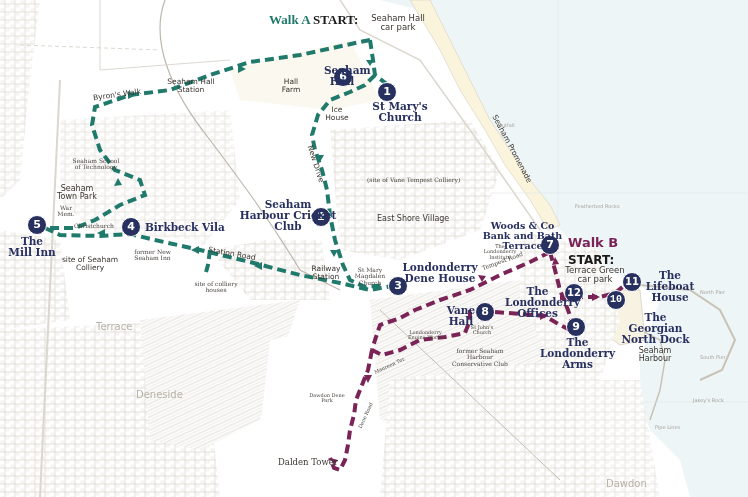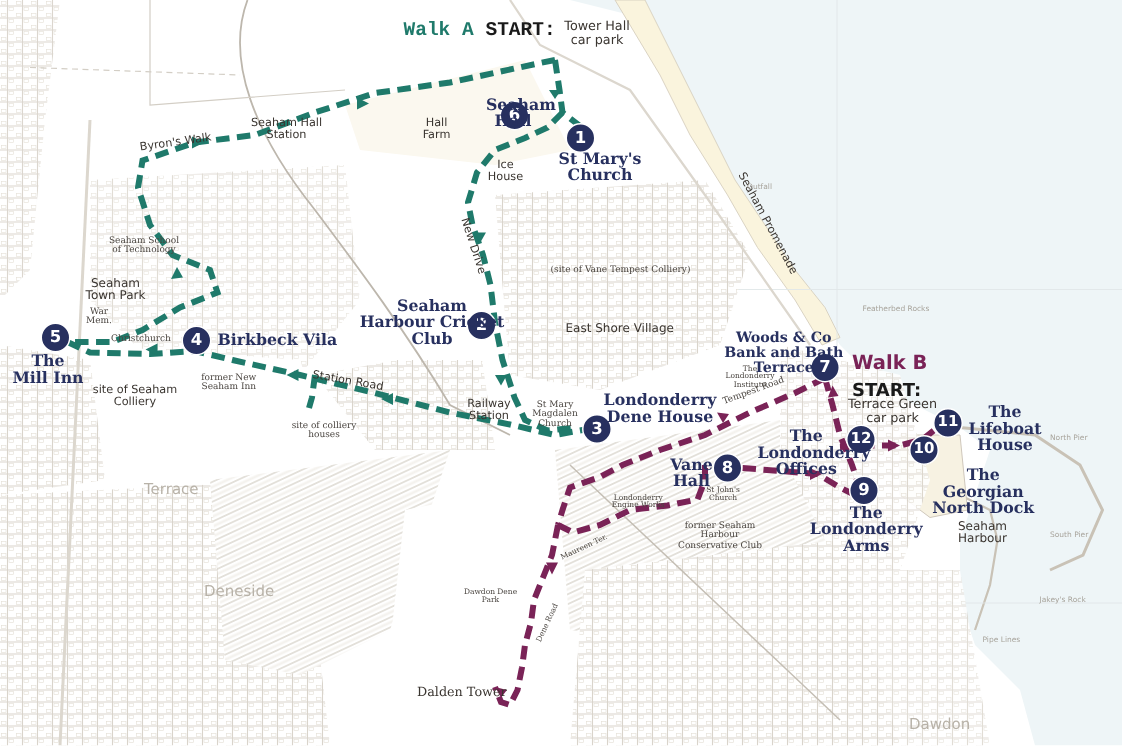--- a/index.html
+++ b/index.html
@@ -6,21 +6,21 @@
   body { width: 748px; height: 497px; overflow: hidden; background: #ffffff; font-family: "DejaVu Sans", sans-serif; }
   #map { position: relative; width: 748px; height: 497px; overflow: hidden; }
   #map svg.base { position: absolute; left: 0; top: 0; }
   .lbl { position: absolute; white-space: nowrap; line-height: 1.05; text-align: center; }
   .lbl.navy { color: #27305f; font-family: "DejaVu Serif", serif; font-weight: bold; font-size: 10.5px; }
   .lbl.dark { color: #3a3530; font-family: "DejaVu Sans", sans-serif; font-size: 7.5px; }
   .lbl.darkm { color: #3a3530; font-family: "DejaVu Sans", sans-serif; font-size: 8.5px; }
   .lbl.tiny { color: #4a4540; font-family: "DejaVu Serif", serif; font-size: 6px; }
   .lbl.grey { color: #b8b2a8; font-family: "DejaVu Sans", sans-serif; font-size: 10px; }
   .lbl.faint { color: #a8a49c; font-family: "DejaVu Sans", sans-serif; font-size: 5px; }
-  .walk-a-title { position: absolute; left: 269px; top: 12px; font-family: Liberation Mono, monospace; font-weight: bold; font-size: 13px; white-space: nowrap; text-align: center; }
+  .walk-a-title { position: absolute; left: 269px; top: 12px; font-family: Liberation Serif, serif; font-weight: bold; font-size: 13px; white-space: nowrap; text-align: center; }
   .walk-a-title .w { color: #1f7a6b; }
   .walk-a-title .s { color: #1a1a1a; }
   .walk-b-title { position: absolute; left: 568px; top: 235px; font-family: "DejaVu Sans", sans-serif; font-weight: bold; font-size: 13px; color: #7a2357; white-space: nowrap; }
   .walk-b-start { position: absolute; left: 568px; top: 253px; font-family: "DejaVu Sans", sans-serif; font-weight: bold; font-size: 12px; color: #1a1a1a; white-space: nowrap; }
   .marker { position: absolute; width: 18px; height: 18px; border-radius: 50%; background: #27305f; color: #fff;
             font-family: "DejaVu Sans", sans-serif; font-weight: bold; font-size: 11px; line-height: 18px; text-align: center;
             border: 1.5px solid #ffffff; box-sizing: content-box; cursor: pointer; }
 </style>
 </head>
 <body>
@@ -119,36 +119,36 @@
       <path d="M592 293 L600 297 L592 301 Z"></path>
       <path d="M372 375 L368 383 L364 375 Z"></path>
       <path d="M338 460 L330 458 L334 465 Z"></path>
     </g>
   </svg>
 
   <div class="walk-a-title">
     <span class="w">Walk A</span>
     <span class="s">START:</span>
   </div>
-  <div class="lbl darkm" style="left:369px;top:14px;text-align:center;width:58px;white-space:normal;">Tower Hall car park</div>
+  <div class="lbl darkm" style="left:369px;top:14px;text-align:center;width:58px;white-space:normal;">Seaham Hall car park</div>
 
   <div class="walk-b-title">Walk B</div>
   <div class="walk-b-start">START:</div>
   <div class="lbl darkm" style="left:565px;top:266px;width:60px;white-space:normal;">Terrace Green car park</div>
 
   <div class="marker" style="left:377px;top:82px;">1</div>
   <div class="marker" style="left:311px;top:207px;">2</div>
   <div class="marker" style="left:388px;top:276px;">3</div>
   <div class="marker" style="left:121px;top:217px;">4</div>
   <div class="marker" style="left:27px;top:215px;">5</div>
   <div class="marker" style="left:333px;top:67px;">6</div>
   <div class="marker" style="left:540px;top:235px;">7</div>
   <div class="marker" style="left:475px;top:302px;">8</div>
   <div class="marker" style="left:566px;top:317px;">9</div>
-  <div class="marker" style="left:606px;top:290px;font-size:10px;">10</div>
+  <div class="marker" style="left:606px;top:290px;font-size:10px;font-family:Liberation Mono, monospace;">10</div>
   <div class="marker" style="left:622px;top:272px;font-size:10px;">11</div>
   <div class="marker" style="left:564px;top:283px;font-size:10px;">12</div>
 
   <div class="lbl navy" style="left:370px;top:101px;width:60px;white-space:normal;">St Mary's Church</div>
   <div class="lbl navy" style="left:238px;top:199px;width:100px;white-space:normal;">Seaham Harbour Cricket Club</div>
   <div class="lbl navy" style="left:395px;top:262px;width:90px;white-space:normal;">Londonderry Dene House</div>
   <div class="lbl navy" style="left:145px;top:222px;">Birkbeck Vila</div>
   <div class="lbl navy" style="left:8px;top:236px;width:48px;white-space:normal;">The Mill Inn</div>
   <div class="lbl navy" style="left:300px;top:65px;width:36px;white-space:normal;margin-left:24px;">Seaham Hall</div>
   <div class="lbl navy" style="left:480px;top:221px;width:85px;white-space:normal;font-size:9.5px;">Woods &amp; Co Bank and Bath Terrace</div>

